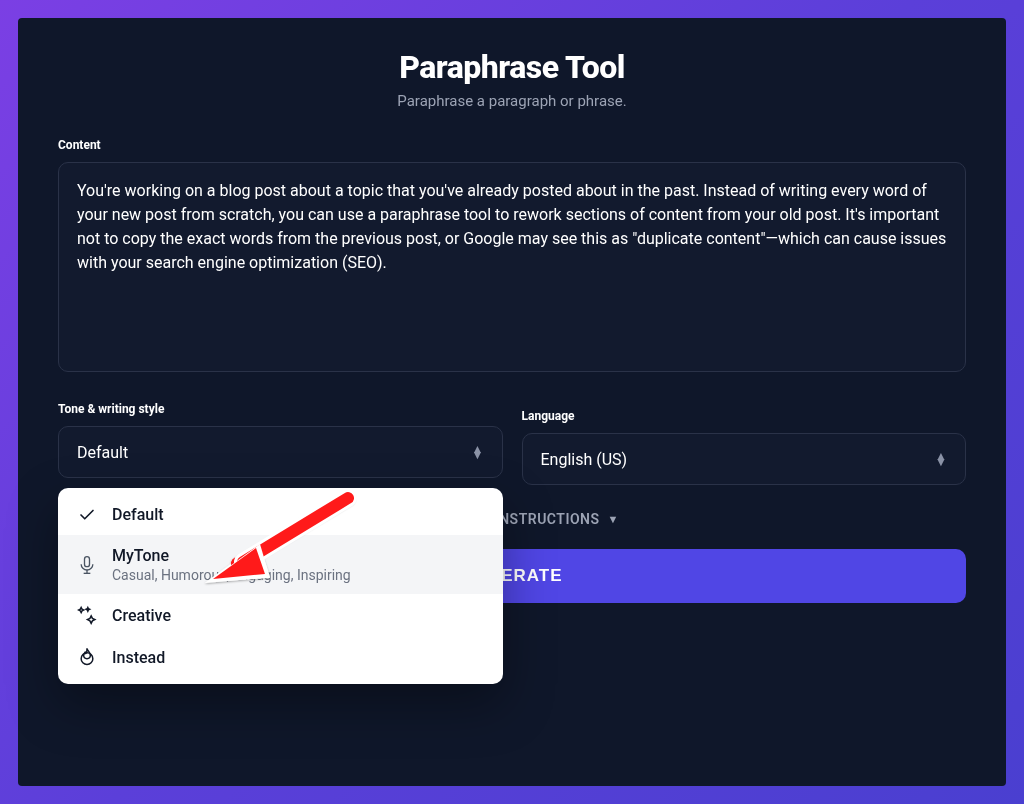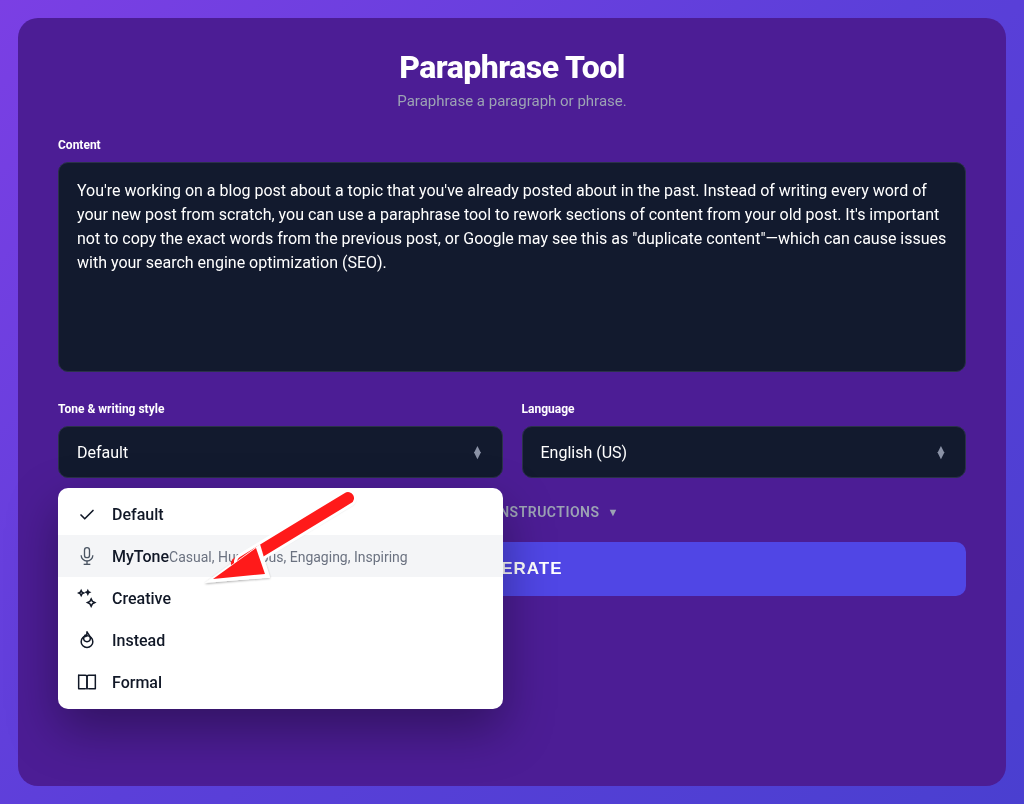--- a/index.html
+++ b/index.html
@@ -5,22 +5,22 @@
   * { box-sizing: border-box; margin: 0; padding: 0; }
   html, body { width: 1024px; height: 804px; }
   body {
     font-family: -apple-system, BlinkMacSystemFont, "Segoe UI", Roboto, sans-serif;
     background: linear-gradient(135deg, #7b3fe4 0%, #5b3fd9 50%, #4a3fd0 100%);
     padding: 18px;
   }
   .card {
     width: 100%;
     height: 100%;
-    background: #4c1d95;
-    border-radius: 20px;
+    background: #0f172a;
+    border-radius: 4px;
     padding: 30px 40px;
     position: relative;
     overflow: visible;
   }
   .title {
     color: #fff;
     font-size: 32px;
     font-weight: 800;
     text-align: center;
     letter-spacing: -0.5px;
@@ -126,21 +126,21 @@
     font-weight: 500;
   }
   .dd-item.hover { background: #f4f5f7; }
   .dd-item .ico { width: 22px; display:flex; align-items:center; justify-content:center; color:#111827; }
   .dd-sub {
     color: #6b7280;
     font-size: 14px;
     font-weight: 400;
     margin-top: 2px;
   }
-  .dd-text { display:flex; flex-direction:row; }
+  .dd-text { display:flex; flex-direction:column; }
   .arrow {
     position: absolute;
     left: 180px;
     top: 468px;
     z-index: 20;
     pointer-events: none;
   }
 </style>
 </head>
 <body>
@@ -195,36 +195,25 @@
         </div>
         <div class="dd-item">
           <span class="ico">
             <svg width="20" height="20" viewBox="0 0 24 24" fill="none" stroke="#111827" stroke-width="1.8" stroke-linecap="round" stroke-linejoin="round">
                 <path d="M12 2c1 3 4 4 4 8a4 4 0 1 1-8 0c0-2 1-3 2-4-1 3 2 3 2-4z"></path>
                 <circle cx="12" cy="14" r="7"></circle>
               </svg>
           </span>
           <span>Instead</span>
         </div>
-        <div class="dd-item">
-          <span class="ico">
-            <svg width="20" height="20" viewBox="0 0 24 24" fill="none" stroke="#111827" stroke-width="1.8" stroke-linecap="round" stroke-linejoin="round">
-                <path d="M2 4h8a2 2 0 0 1 2 2v14"></path>
-                <path d="M22 4h-8a2 2 0 0 0-2 2v14"></path>
-                <path d="M2 4v16h8"></path>
-                <path d="M22 4v16h-8"></path>
-              </svg>
-          </span>
-          <span>Formal</span>
-        </div>
       </div>
     </div>
 
     <div class="col">
-      <div class="label" style="margin-top:0">Language</div>
+      <div class="label" style="margin-top:7px">Language</div>
       <div class="select">
         <span>English (US)</span>
         <span class="updown">▲<br>▼</span>
       </div>
     </div>
   </div>
 
   <div class="collapse">
     <span>ADDITIONAL INSTRUCTIONS</span>
     <span class="chev">▼</span>

